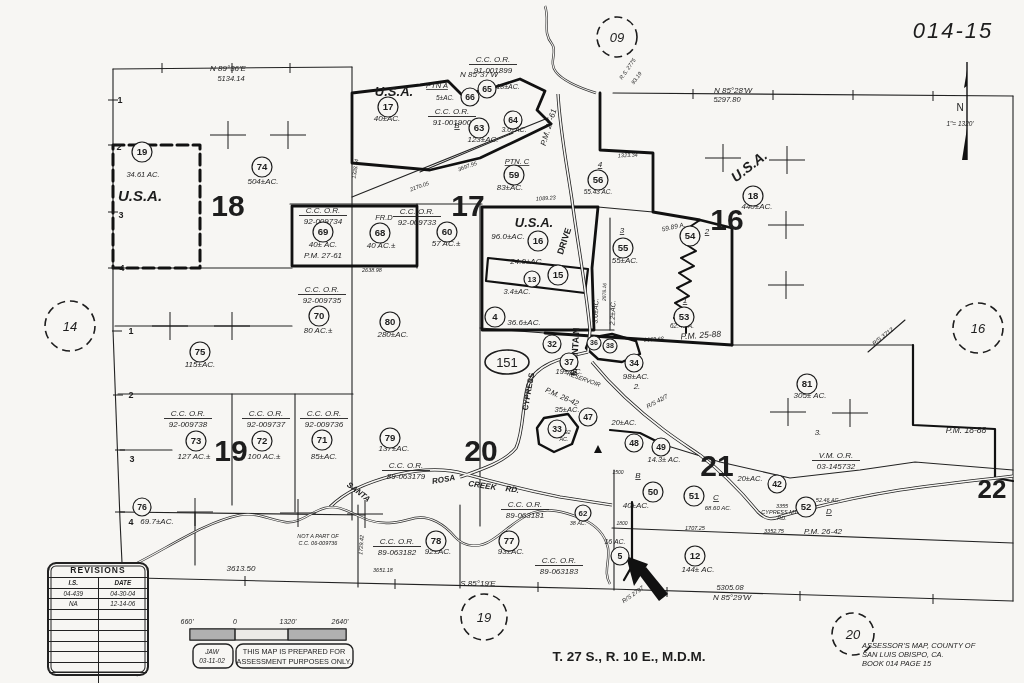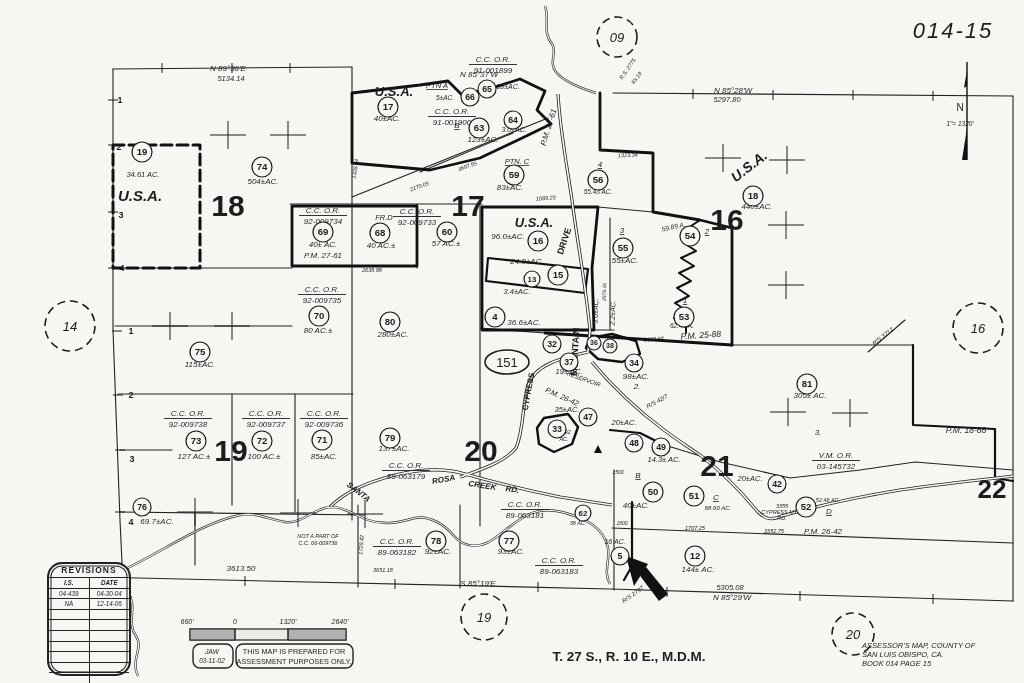--- a/index.html
+++ b/index.html
@@ -1,20 +1,20 @@
 <!DOCTYPE html>
 <html><head>
 <meta charset="utf-8">
 <style>
   html,body{margin:0;padding:0;background:#e8e8e6;}
   #page{position:relative;width:1024px;height:683px;background:#f7f6f3;overflow:hidden;
         font-family:"Liberation Sans",sans-serif;}
   svg text{font-family:"Liberation Sans",sans-serif;fill:#1d1d1d;}
-  #rev-table{position:absolute;left:47px;top:562px;width:84px;height:114px;
-             border:2px solid #222;border-radius:15px;box-shadow:inset 0 0 0 1.5px #f7f6f3, inset 0 0 0 2.5px #222;
+  #rev-table{position:absolute;left:47px;top:562px;width:102px;height:114px;
+             border:2px solid #222;border-radius:9px;box-shadow:inset 0 0 0 1.5px #f7f6f3, inset 0 0 0 2.5px #222;
              background:#f7f6f3;font-family:"Liberation Sans",sans-serif;color:#1d1d1d;box-sizing:border-box;}
   #rev-table .ttl{height:13px;line-height:13px;text-align:center;font-size:8.5px;font-weight:bold;letter-spacing:1px;border-bottom:1px solid #222;}
   #rev-table .hd,{display:flex;}
   .rrow{display:flex;height:9.6px;border-bottom:1px solid #222;}
   .rrow:last-child{border-bottom:none;}
   .rcell{width:50%;text-align:center;font-size:6.3px;line-height:9.6px;font-style:italic;}
   .rcell:first-child{border-right:1px solid #222;}
   .hd .rcell{font-weight:bold;}
 </style>
 </head>

